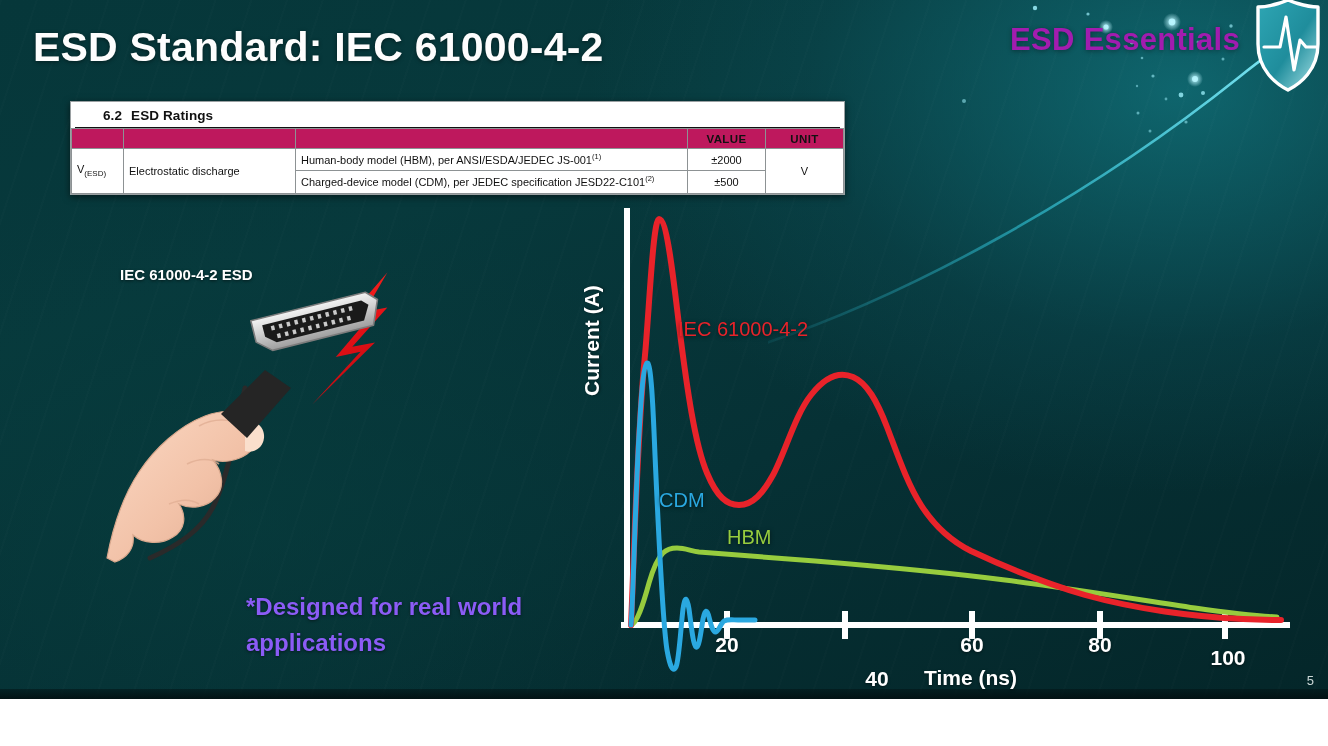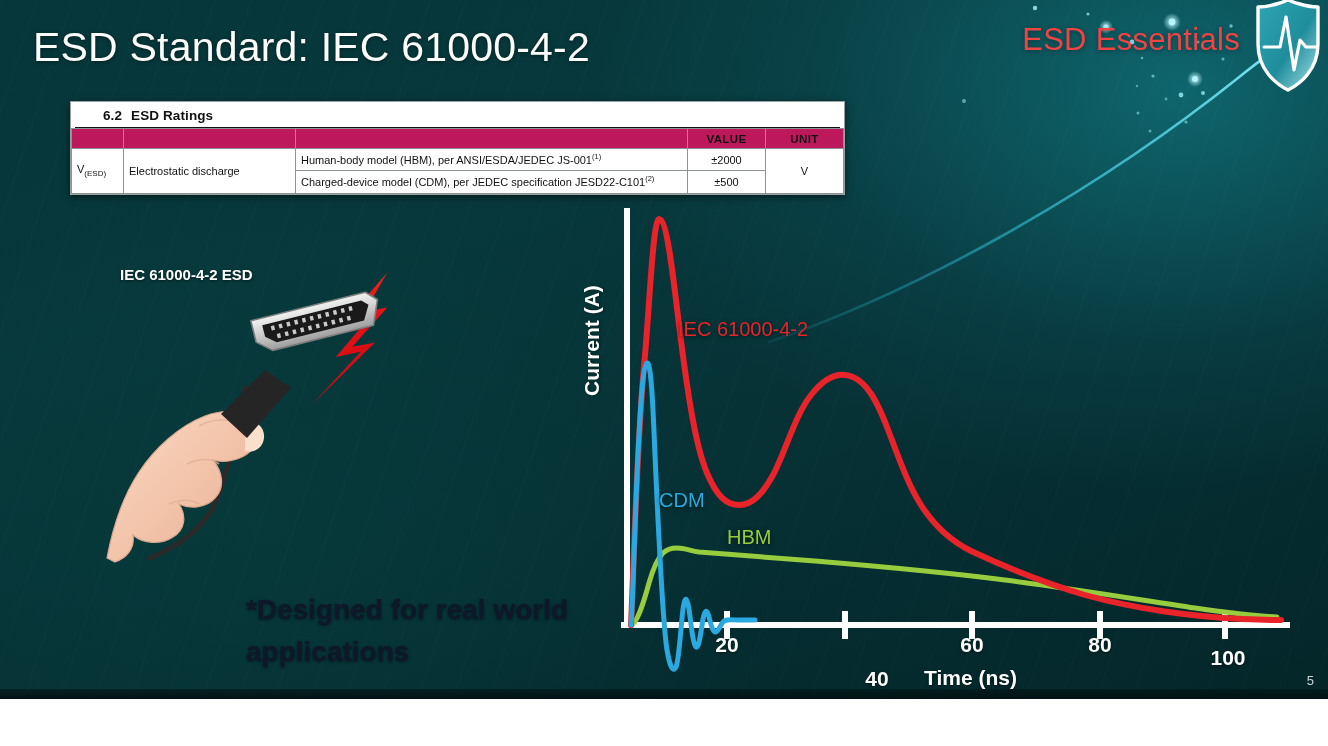--- a/index.html
+++ b/index.html
@@ -21,24 +21,24 @@
   
   .texture { position:absolute; inset:0;
     background:repeating-linear-gradient(108deg, rgba(255,255,255,.013) 0px, rgba(255,255,255,.013) 2px, rgba(0,0,0,0) 2px, rgba(0,0,0,0) 34px);
     opacity:.9; }
 
   
   .decor { position:absolute; right:0; top:0; width:560px; height:360px; }
 
   
   .title { position:absolute; left:33px; top:24px; font-size:41px; color:#fdfdfd;
-    font-weight:400; letter-spacing:.2px; white-space:nowrap;
+    font-weight:700; letter-spacing:.2px; white-space:nowrap;
     text-shadow:0 1px 4px rgba(0,0,0,.45); }
-  .essentials { position:absolute; right:88px; top:22px; font-size:31px; color:#ef4444;
-    font-weight:400; letter-spacing:.3px; white-space:nowrap;
+  .essentials { position:absolute; right:88px; top:22px; font-size:31px; color:#a21caf;
+    font-weight:700; letter-spacing:.3px; white-space:nowrap;
     text-shadow:0 1px 5px rgba(0,0,0,.4); }
   .shield-wrap { position:absolute; right:2px; top:-8px; width:76px; height:104px; }
 
   
   .ds-table { position:absolute; left:70px; top:101px; width:775px;
     background:#ffffff; border:1px solid #9aa0a2;
     box-shadow:0 2px 7px rgba(0,0,0,.55); padding:0; }
   .ds-title { font-size:13.5px; font-weight:bold; color:#111; padding:4px 0 4px 6px;
     border-bottom:1.5px solid #111; margin:2px 4px 0 4px; letter-spacing:.1px; }
   .ds-title .num { margin-right:9px;margin-left:22px; }
@@ -52,22 +52,22 @@
   .c-param { width:172px; text-align:left; }
   .c-desc { text-align:left; line-height:1.25; }
   .c-desc sup { font-size:7.5px; }
   .c-val { width:78px; text-align:center; }
   .c-unit { width:78px; text-align:center; }
 
   
   .iec-label { position:absolute; left:120px; top:266px; font-size:15px; font-weight:bold;
     color:#ffffff; white-space:nowrap; text-shadow:0 1px 3px rgba(0,0,0,.55); }
   .art { position:absolute; left:95px; top:258px; width:340px; height:310px; }
-  .note { position:absolute; left:246px; top:589px; font-size:28px; font-weight:bold;
-    color:#0f172a; line-height:1.5; text-shadow:0 1px 3px rgba(0,0,0,.5); }
+  .note { position:absolute; left:246px; top:589px; font-size:24px; font-weight:bold;
+    color:#8b5cf6; line-height:1.5; text-shadow:0 1px 3px rgba(0,0,0,.5); }
 
   
   .chart { position:absolute; left:575px; top:205px; width:730px; height:490px; }
   .ylabel { position:absolute; left:578px; top:370px; width:28px;
     transform:rotate(-90deg); transform-origin:center center;
     font-size:21px; font-weight:bold; color:#fff; white-space:nowrap;
     text-align:center; text-shadow:0 1px 3px rgba(0,0,0,.5); }
   .xlabel { position:absolute; left:924px; top:666px; font-size:21px; font-weight:bold;
     color:#fff; white-space:nowrap; text-shadow:0 1px 3px rgba(0,0,0,.5); }
   .tick-lbl { position:absolute; font-size:21px; font-weight:bold; color:#fff;

